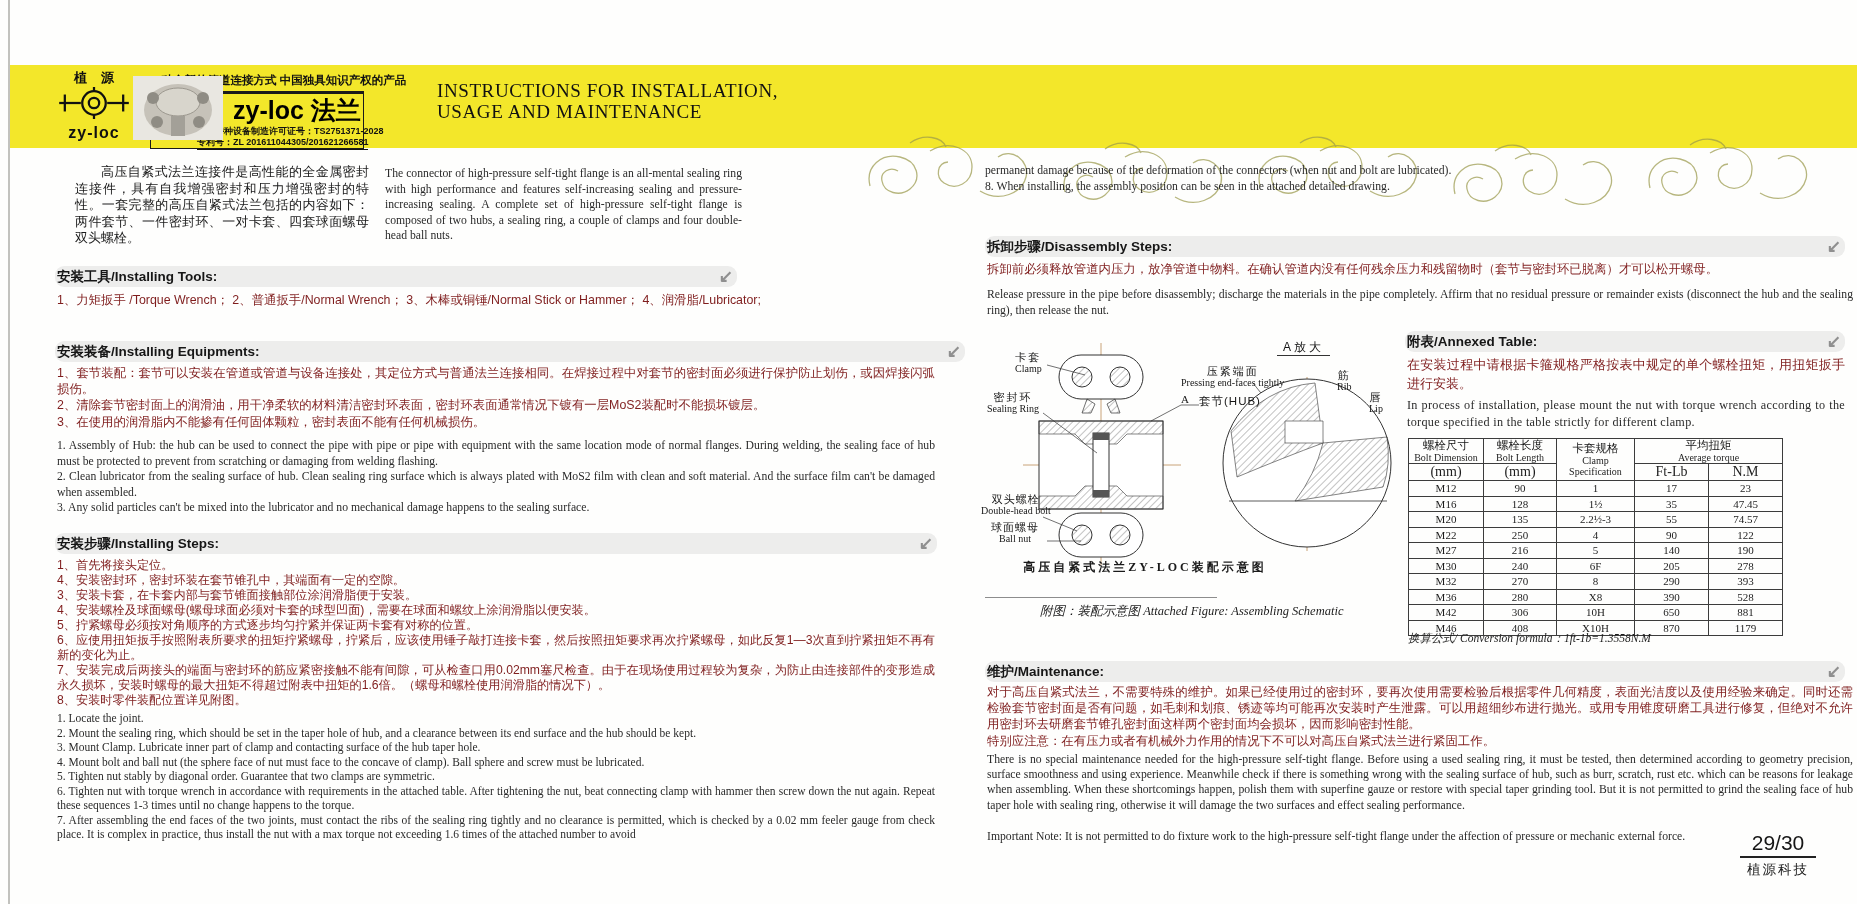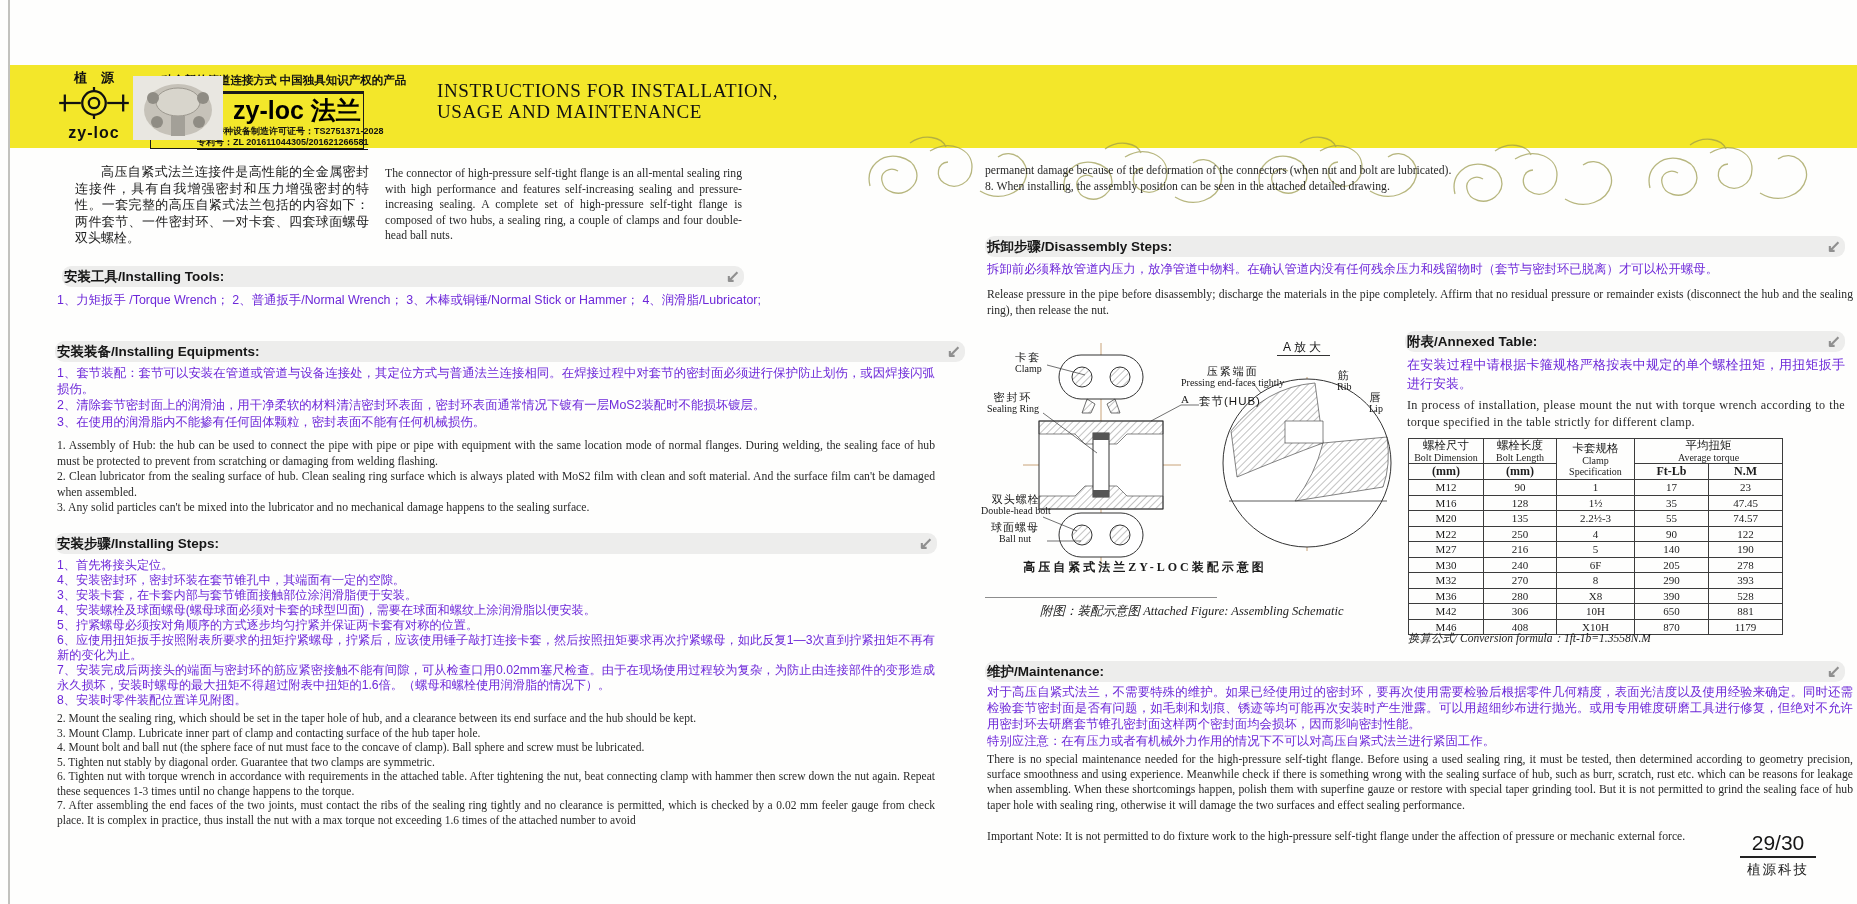--- a/index.html
+++ b/index.html
@@ -17,21 +17,21 @@
   .brand-box{position:absolute;left:150px;top:93px;width:212px;height:54px;border:1.5px solid #1a1a1a;}
   .brand-name{position:absolute;left:82px;top:0px;font-size:25px;font-weight:900;color:#000;white-space:nowrap;}
   .lic{position:absolute;left:46px;top:31px;font-size:9px;font-weight:bold;color:#111;white-space:nowrap;}
   .pat{position:absolute;left:46px;top:42px;font-size:9px;font-weight:bold;color:#111;white-space:nowrap;border-bottom:1px solid #111;}
   .photo{position:absolute;left:133px;top:76px;width:90px;height:64px;}
   .title-block{position:absolute;left:437px;top:79px;color:#111;}
   .title-cn{font-size:25px;font-weight:bold;letter-spacing:.5px;white-space:nowrap;}
   .title-en{font-family:Liberation Serif, serif;font-size:19px;letter-spacing:.6px;line-height:18px;margin-top:3px;white-space:nowrap;}
   .swirls{position:absolute;left:850px;top:66px;opacity:.7;}
   
-  .cn{font-size:12.4px;line-height:16.2px;color:#6d28d9;text-align:justify;}
+  .cn{font-size:12.4px;line-height:16.2px;color:#7f1d1d;text-align:justify;}
   .en{font-family:"Liberation Serif",serif;font-size:11.7px;line-height:15.5px;color:#2a2a2a;text-align:justify;}
   .intro-cn{font-size:13px;line-height:16.6px;text-indent:2em;text-align:justify;color:#1a1a1a;}
   .sec-bar{position:absolute;height:21px;background:#ededec;border-radius:9px;}
   .sec-title{position:absolute;left:2px;top:2px;font-size:13.5px;font-weight:bold;color:#161616;white-space:nowrap;}
   .sec-arrow{position:absolute;right:4px;top:0px;font-size:17px;color:#8f8f8f;font-weight:bold;}
   .cnline{margin:0;}
   .enline{margin:0;}
   
   .diagram{position:absolute;left:985px;top:325px;width:422px;height:242px;}
   .dlabel{position:absolute;text-align:center;line-height:12px;color:#161616;}
@@ -42,21 +42,21 @@
             letter-spacing:3px;color:#1a1a1a;font-family:"Liberation Serif",serif;}
   .divider{position:absolute;left:985px;top:597px;width:232px;height:1px;background:#8d8d8d;}
   .caption2{position:absolute;left:1040px;top:603px;font-family:"Liberation Serif",serif;font-style:italic;
             font-size:12.5px;color:#1c1c1c;white-space:nowrap;}
   
   table.torque{position:absolute;left:1408px;top:438px;border-collapse:collapse;table-layout:fixed;width:374px;}
   table.torque th,table.torque td{border:1px solid #3c3c3c;text-align:center;padding:0;}
   table.torque td{font-family:"Liberation Serif",serif;font-size:11px;height:14.5px;color:#1d1d1d;}
   .thcn{display:block;font-size:11.5px;font-weight:normal;color:#161616;line-height:13px;}
   .then{display:block;font-family:"Liberation Serif",serif;font-size:10px;font-weight:normal;line-height:11px;color:#1d1d1d;}
-  th.unit{font-family:"Liberation Serif",serif;font-size:12px;font-weight:bold;height:15px;color:#1d1d1d;}
+  th.unit{font-family:"Liberation Serif",serif;font-size:14px;font-weight:normal;height:15px;color:#1d1d1d;}
   .formula{position:absolute;left:1408px;top:631px;font-family:"Liberation Serif",serif;font-style:italic;
            font-size:11.5px;color:#1c1c1c;white-space:nowrap;}
   
   .page-num{position:absolute;left:1740px;top:831px;width:76px;text-align:center;font-size:21px;color:#161616;
             border-bottom:2px solid #222;padding-bottom:1px;}
   .company{position:absolute;left:1736px;top:861px;width:84px;text-align:center;font-size:13.5px;letter-spacing:2px;color:#161616;}
 </style>
 </head>
 <body>
 
@@ -118,21 +118,21 @@
   </svg>
 
   <div class="title-block">
     <div class="title-en">INSTRUCTIONS FOR INSTALLATION,</div>
     <div class="title-en">USAGE AND MAINTENANCE</div>
   </div>
 
   <div class="abs intro-cn" style="left:75px;top:164px;width:294px;">高压自紧式法兰连接件是高性能的全金属密封连接件，具有自我增强密封和压力增强密封的特性。一套完整的高压自紧式法兰包括的内容如下：两件套节、一件密封环、一对卡套、四套球面螺母双头螺栓。</div>
   <div class="abs en" style="left:385px;top:166px;width:357px;">The connector of high-pressure self-tight flange is an all-mental sealing ring with high performance and features self-increasing sealing and pressure-increasing sealing. A complete set of high-pressure self-tight flange is composed of two hubs, a sealing ring, a couple of clamps and four double-head ball nuts.</div>
 
-  <div class="sec-bar" style="left:62px;top:266px;width:682px;">
+  <div class="sec-bar" style="left:55px;top:266px;width:682px;">
     <span class="sec-title">安装工具/Installing Tools:</span>
     <span class="sec-arrow">↙</span>
   </div>
   <div class="abs cn" style="left:57px;top:292px;width:870px;text-align:left;">1、力矩扳手 /Torque Wrench；  2、普通扳手/Normal Wrench；  3、木棒或铜锤/Normal Stick or Hammer；   4、润滑脂/Lubricator;</div>
 
   <div class="sec-bar" style="left:55px;top:341px;width:882px;padding-left:28px;">
     <span class="sec-title">安装装备/Installing Equipments:</span>
     <span class="sec-arrow">↙</span>
   </div>
   <div class="abs cn" style="left:57px;top:365px;width:878px;">
@@ -158,20 +158,21 @@
       <div class="cnline">4、安装密封环，密封环装在套节锥孔中，其端面有一定的空隙。</div>
       <div class="cnline">3、安装卡套，在卡套内部与套节锥面接触部位涂润滑脂便于安装。</div>
       <div class="cnline">4、安装螺栓及球面螺母(螺母球面必须对卡套的球型凹面)，需要在球面和螺纹上涂润滑脂以便安装。</div>
       <div class="cnline">5、拧紧螺母必须按对角顺序的方式逐步均匀拧紧并保证两卡套有对称的位置。</div>
       <div class="cnline">6、应使用扭矩扳手按照附表所要求的扭矩拧紧螺母，拧紧后，应该使用锤子敲打连接卡套，然后按照扭矩要求再次拧紧螺母，如此反复1—3次直到拧紧扭矩不再有新的变化为止。</div>
       <div class="cnline">7、安装完成后两接头的端面与密封环的筋应紧密接触不能有间隙，可从检查口用0.02mm塞尺检查。由于在现场使用过程较为复杂，为防止由连接部件的变形造成永久损坏，安装时螺母的最大扭矩不得超过附表中扭矩的1.6倍。（螺母和螺栓使用润滑脂的情况下）。</div>
       <div class="cnline">8、安装时零件装配位置详见附图。</div>
     </div>
   <div class="abs en" style="left:57px;top:711px;width:878px;line-height:14.5px;font-size:11.5px;">
 
+  <div class="enline">1.  Locate the joint.</div>
       <div class="enline">2.  Mount the sealing ring, which should be set in the taper hole of hub, and a clearance between its end surface and the hub should be kept.</div>
       <div class="enline">3.  Mount Clamp. Lubricate inner part of clamp and contacting surface of the hub taper hole.</div>
       <div class="enline">4.  Mount bolt and ball nut (the sphere face of nut must face to the concave of clamp). Ball sphere and screw must be lubricated.</div>
       <div class="enline">5.  Tighten nut stably by diagonal order. Guarantee that two clamps are symmetric.</div>
       <div class="enline">6.  Tighten nut with torque wrench in accordance with requirements in the attached table. After tightening the nut, beat connecting clamp with hammer then screw down the nut again. Repeat these sequences 1-3 times until no change happens to the torque.</div>
       <div class="enline">7.  After assembling the end faces of the two joints, must contact the ribs of the sealing ring tightly and no clearance is permitted, which is checked by a 0.02 mm feeler gauge from check place. It is complex in practice, thus install the nut with a max torque not exceeding 1.6 times of the attached number to avoid</div>
     </div>
 
   <div class="abs en" style="left:985px;top:163px;width:872px;text-align:left;">
 

